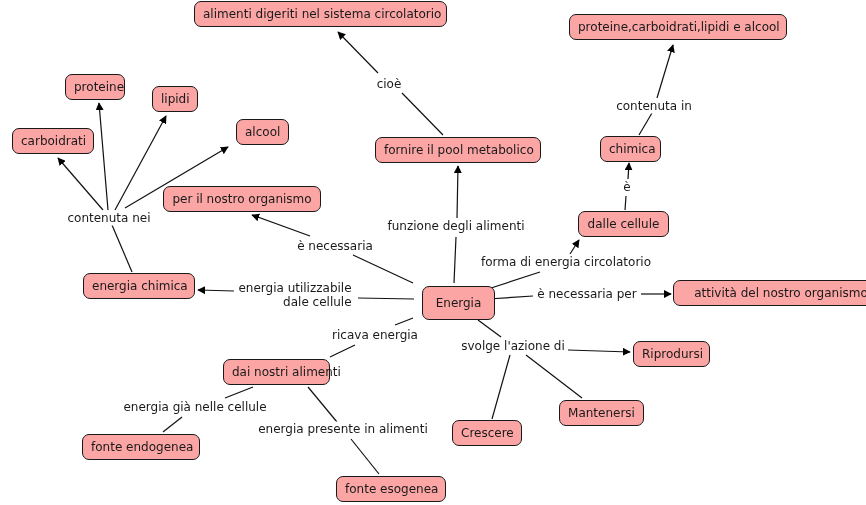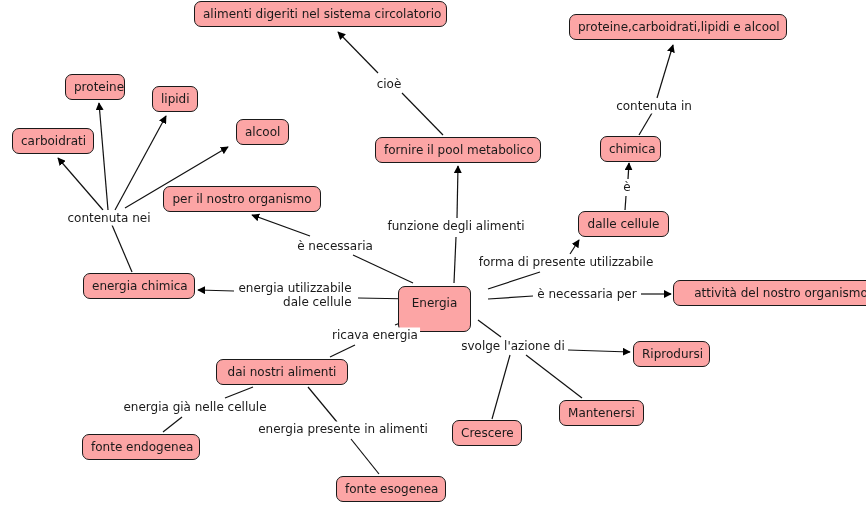--- a/index.html
+++ b/index.html
@@ -72,36 +72,36 @@
 <div class="node" style="left:569px;top:14px;width:218px;">proteine,carboidrati,lipidi e alcool</div>
 <div class="node" style="left:65px;top:74px;width:60px;">proteine</div>
 <div class="node" style="left:152px;top:86px;width:46px;">lipidi</div>
 <div class="node" style="left:0px;top:128px;width:82px;margin-left:12px;">carboidrati</div>
 <div class="node" style="left:236px;top:119px;width:53px;">alcool</div>
 <div class="node" style="left:375px;top:137px;width:166px;">fornire il pool metabolico</div>
 <div class="node" style="left:600px;top:136px;width:61px;">chimica</div>
 <div class="node" style="left:163px;top:186px;width:158px;">per il nostro organismo</div>
 <div class="node" style="left:578px;top:211px;width:91px;">dalle cellule</div>
 <div class="node" style="left:83px;top:273px;width:112px;">energia chimica</div>
-<div class="node" style="left:398px;top:286px;width:73px;height:46px;line-height:32px;">Energia</div>
+<div class="node" style="left:422px;top:286px;width:73px;height:34px;line-height:32px;">Energia</div>
 <div class="node" style="left:673px;top:280px;width:216px;">attività del nostro organismo</div>
 <div class="node" style="left:633px;top:341px;width:77px;">Riprodursi</div>
-<div class="node" style="left:216px;top:359px;width:132px;">dai nostri alimenti</div>
+<div class="node" style="left:223px;top:359px;width:107px;">dai nostri alimenti</div>
 <div class="node" style="left:559px;top:400px;width:85px;">Mantenersi</div>
 <div class="node" style="left:452px;top:420px;width:70px;">Crescere</div>
 <div class="node" style="left:82px;top:434px;width:118px;">fonte endogenea</div>
 <div class="node" style="left:336px;top:476px;width:110px;">fonte esogenea</div>
 
 <div class="lbl" style="left:389px;top:84px;">cioè</div>
 <div class="lbl" style="left:654px;top:106px;">contenuta in</div>
 <div class="lbl" style="left:627px;top:187px;">è</div>
 <div class="lbl" style="left:109px;top:218px;">contenuta nei</div>
 <div class="lbl" style="left:456px;top:226px;">funzione degli alimenti</div>
 <div class="lbl" style="left:335px;top:246px;">è necessaria</div>
-<div class="lbl" style="left:566px;top:262px;">forma di presente utilizzabile</div>
+<div class="lbl" style="left:566px;top:262px;">forma di energia circolatorio</div>
 <div class="lbl" style="left:295px;top:295px;line-height:14px;">
   <div>energia utilizzabile</div>
   <div>dale cellule</div>
 </div>
 <div class="lbl" style="left:587px;top:294px;">è necessaria per</div>
 <div class="lbl" style="left:375px;top:335px;">ricava energia</div>
 <div class="lbl" style="left:513px;top:346px;">svolge l'azione di</div>
 <div class="lbl" style="left:195px;top:407px;">energia già nelle cellule</div>
 <div class="lbl" style="left:343px;top:429px;">energia presente in alimenti</div>
 

